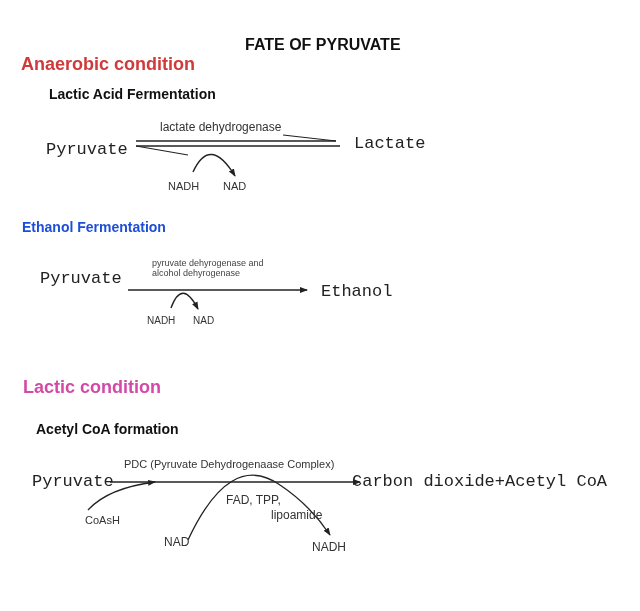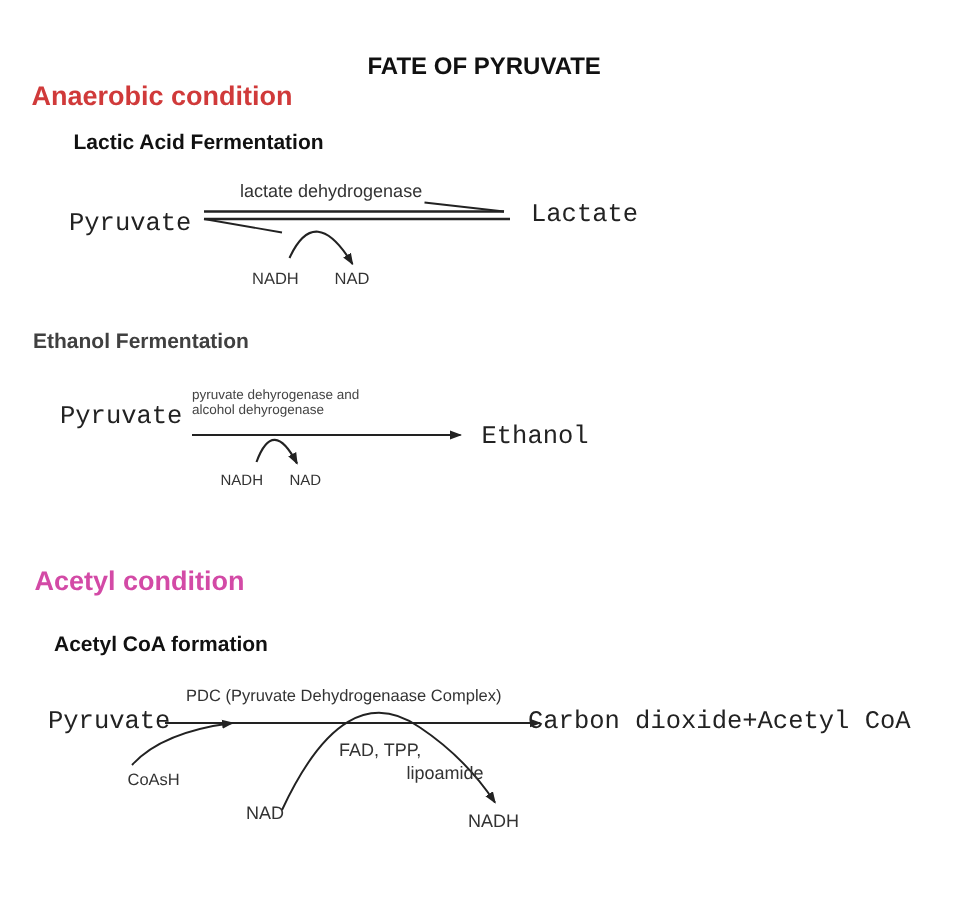--- a/index.html
+++ b/index.html
@@ -3,24 +3,24 @@
 <meta charset="utf-8">
 <style>
   html, body { margin: 0; padding: 0; background: #ffffff; }
   body { width: 640px; height: 611px; position: relative; overflow: hidden;
          font-family: "Liberation Sans", "DejaVu Sans", sans-serif; color: #222; }
   .abs { position: absolute; white-space: nowrap; }
   .title { font-weight: bold; font-size: 16px; color: #111; }
   .cond-red { font-weight: bold; font-size: 18px; color: #d03a3a; }
   .cond-pink { font-weight: bold; font-size: 18px; color: #d34aa6; }
   .sub-black { font-weight: bold; font-size: 14px; color: #111; }
-  .sub-red { font-weight: bold; font-size: 14px; color: #404040; }
+  .sub-red { font-weight: bold; font-size: 14px; color: #1d4ed8; }
   .mol { font-size: 17px; color: #222; font-family: Liberation Mono, monospace; }
   .enzyme { font-size: 12px; color: #333; }
-  .enzyme-sm { font-size: 9px; color: #444; line-height: 10px; }
+  .enzyme-sm { font-size: 9px; color: #444; line-height: 10px; margin-left: 24px; }
   .cof { font-size: 11px; color: #333; }
   .cof-lg { font-size: 12px; color: #333; }
   svg.diagram { position: absolute; left: 0; top: 0; }
 </style>
 </head>
 <body>
 
 <svg class="diagram" width="640" height="611">
   <defs>
     <marker id="ah" markerWidth="8" markerHeight="8" refX="7" refY="4" orient="auto" markerUnits="userSpaceOnUse">
@@ -56,21 +56,21 @@
 <div class="abs cof" style="left:223px; top:180px;">NAD</div>
 
 <div class="abs sub-red" style="left:22px; top:219px;">Ethanol Fermentation</div>
 <div class="abs mol" style="left:40px; top:269px;">Pyruvate</div>
 <div class="abs enzyme-sm" style="left:128px; top:258px;">pyruvate dehyrogenase and</div>
 <div class="abs enzyme-sm" style="left:128px; top:268px;">alcohol dehyrogenase</div>
 <div class="abs mol" style="left:321px; top:282px;">Ethanol</div>
 <div class="abs cof" style="left:147px; top:315px; font-size:10px;">NADH</div>
 <div class="abs cof" style="left:193px; top:315px; font-size:10px;">NAD</div>
 
-<div class="abs cond-pink" style="left:23px; top:377px;">Acetyl condition</div>
+<div class="abs cond-pink" style="left:23px; top:377px;">Lactic condition</div>
 <div class="abs sub-black" style="left:36px; top:421px;text-align:right;">Acetyl CoA formation</div>
 
 <div class="abs mol" style="left:32px; top:472px;">Pyruvate</div>
 <div class="abs enzyme" style="left:124px; top:458px; font-size:11px;">PDC (Pyruvate Dehydrogenaase Complex)</div>
 <div class="abs mol" style="left:352px; top:472px;">Carbon dioxide+Acetyl CoA</div>
 <div class="abs cof" style="left:85px; top:514px;">CoAsH</div>
 <div class="abs cof-lg" style="left:226px; top:493px;">FAD, TPP,</div>
 <div class="abs cof-lg" style="left:226px; top:508px;margin-left:45px;">lipoamide</div>
 <div class="abs cof-lg" style="left:164px; top:535px;">NAD</div>
 <div class="abs cof-lg" style="left:312px; top:540px;">NADH</div>

